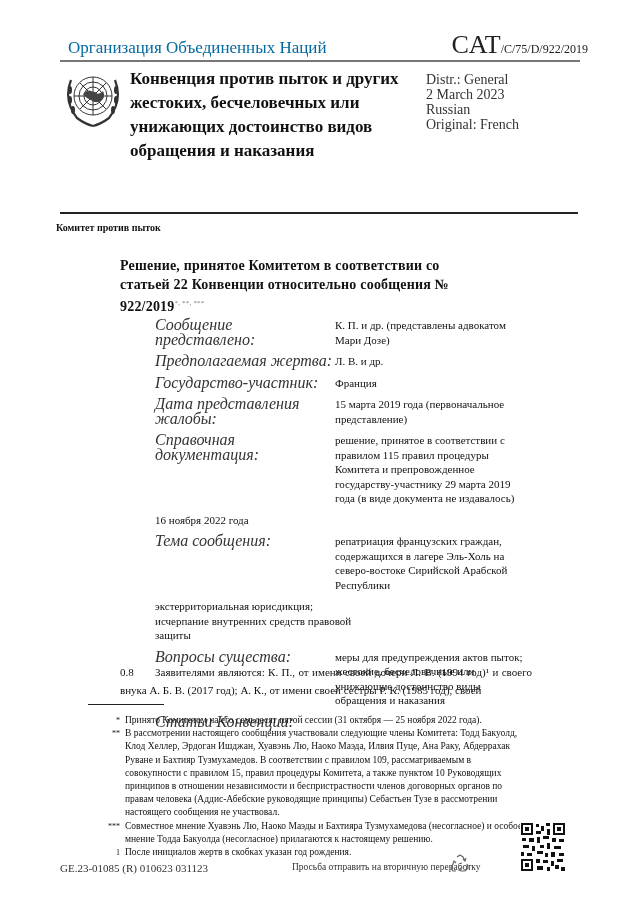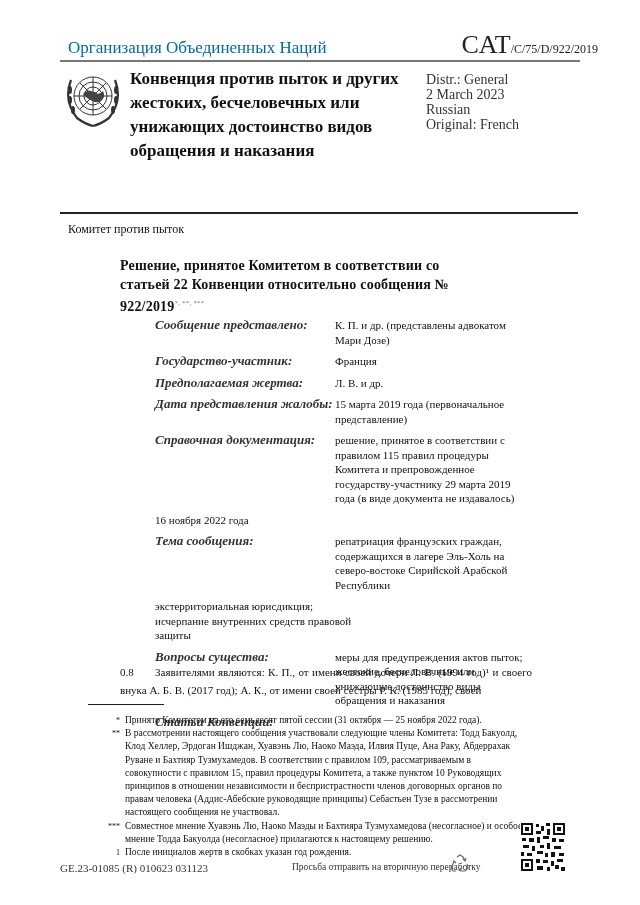--- a/index.html
+++ b/index.html
@@ -1,32 +1,32 @@
 <!DOCTYPE html>
 <html><head>
 <meta charset="utf-8">
 <style>
   html,body{margin:0;padding:0;background:#fff;}
   body{width:640px;height:905px;position:relative;overflow:hidden;font-family:"Liberation Serif","DejaVu Serif",serif;color:#111;}
   .abs{position:absolute;}
   .org{left:68px;top:38px;font-size:17px;color:#0369a1;}
-  .sym{right:42px;top:30px;white-space:nowrap;margin-left:41px;}
+  .sym{right:52px;top:30px;white-space:nowrap;margin-left:41px;}
   .sym .big{font-size:26px;color:#222;}
   .sym .small{font-size:12px;color:#222;}
   .hr-top{left:60px;top:60px;width:520px;height:2px;background:#777;}
   .emblem{left:63px;top:68px;width:60px;height:62px;}
   .title{left:130px;top:67px;font-size:17px;font-weight:bold;line-height:24px;width:290px;}
   .distr{left:426px;top:72px;font-size:14px;line-height:15px;color:#333;}
   .hr-mid{left:60px;top:212px;width:518px;height:2px;background:#222;}
-  .committee{left:68px;top:222px;font-size:12px;font-weight:normal;}
+  .committee{left:56px;top:222px;font-size:10px;font-weight:bold;}
   .decision{left:120px;top:256px;font-size:14px;font-weight:bold;line-height:19px;width:360px;letter-spacing:0.2px;}
   .decision sup{font-size:7px;font-weight:normal;color:#777;}
   .meta{left:155px;top:318px;width:380px;}
   .row{display:flex;margin-bottom:7px;}
-  .row .lbl{width:180px;font-style:italic;font-size:13px;color:#333;line-height:14.5px;font-weight:bold;}
+  .row .lbl{width:180px;font-style:italic;font-size:16px;color:#333;line-height:14.5px;}
   .row .val{width:198px;font-size:11px;line-height:14.5px;}
   .para{left:120px;top:663px;width:412px;font-size:11px;line-height:18px;text-align:justify;}
   .para .num{display:inline-block;width:35px;}
   .fn-rule{left:88px;top:704px;width:76px;height:1px;background:#222;}
   .fns{left:96px;top:714px;width:430px;font-size:9.5px;line-height:13.2px;}
   .fn{display:flex;}
   .fn .mk{width:24px;text-align:right;padding-right:5px;flex-shrink:0;font-size:8px;}
   .footer-id{left:60px;top:862px;font-size:11px;color:#333;}
   .recycle-text{left:292px;top:862px;font-size:9.5px;color:#333;}
   .recycle{left:449px;top:853px;width:22px;height:22px;}
@@ -81,26 +81,26 @@
 <div class="abs decision">
   <span>Решение, принятое Комитетом в соответствии со статьей 22 Конвенции относительно сообщения № 922/2019</span><sup>*, **, ***</sup>
 </div>
 
 <div class="abs meta">
   <div class="row">
       <div class="lbl">Сообщение представлено:</div>
       <div class="val">К. П. и др. (представлены адвокатом Мари Дозе)</div>
     </div>
   <div class="row">
+      <div class="lbl">Предполагаемая жертва:</div>
+      <div class="val">Л. В. и др.</div>
+    </div>
+  <div class="row">
       <div class="lbl">Государство-участник:</div>
       <div class="val">Франция</div>
-    </div>
-  <div class="row">
-      <div class="lbl">Предполагаемая жертва:</div>
-      <div class="val">Л. В. и др.</div>
     </div>
   <div class="row">
       <div class="lbl">Дата представления жалобы:</div>
       <div class="val">15 марта 2019 года (первоначальное представление)</div>
     </div>
   <div class="row">
       <div class="lbl">Справочная документация:</div>
       <div class="val">решение, принятое в соответствии с правилом 115 правил процедуры Комитета и препровожденное государству-участнику 29 марта 2019 года (в виде документа не издавалось)</div>
     </div>
   <div class="row">

